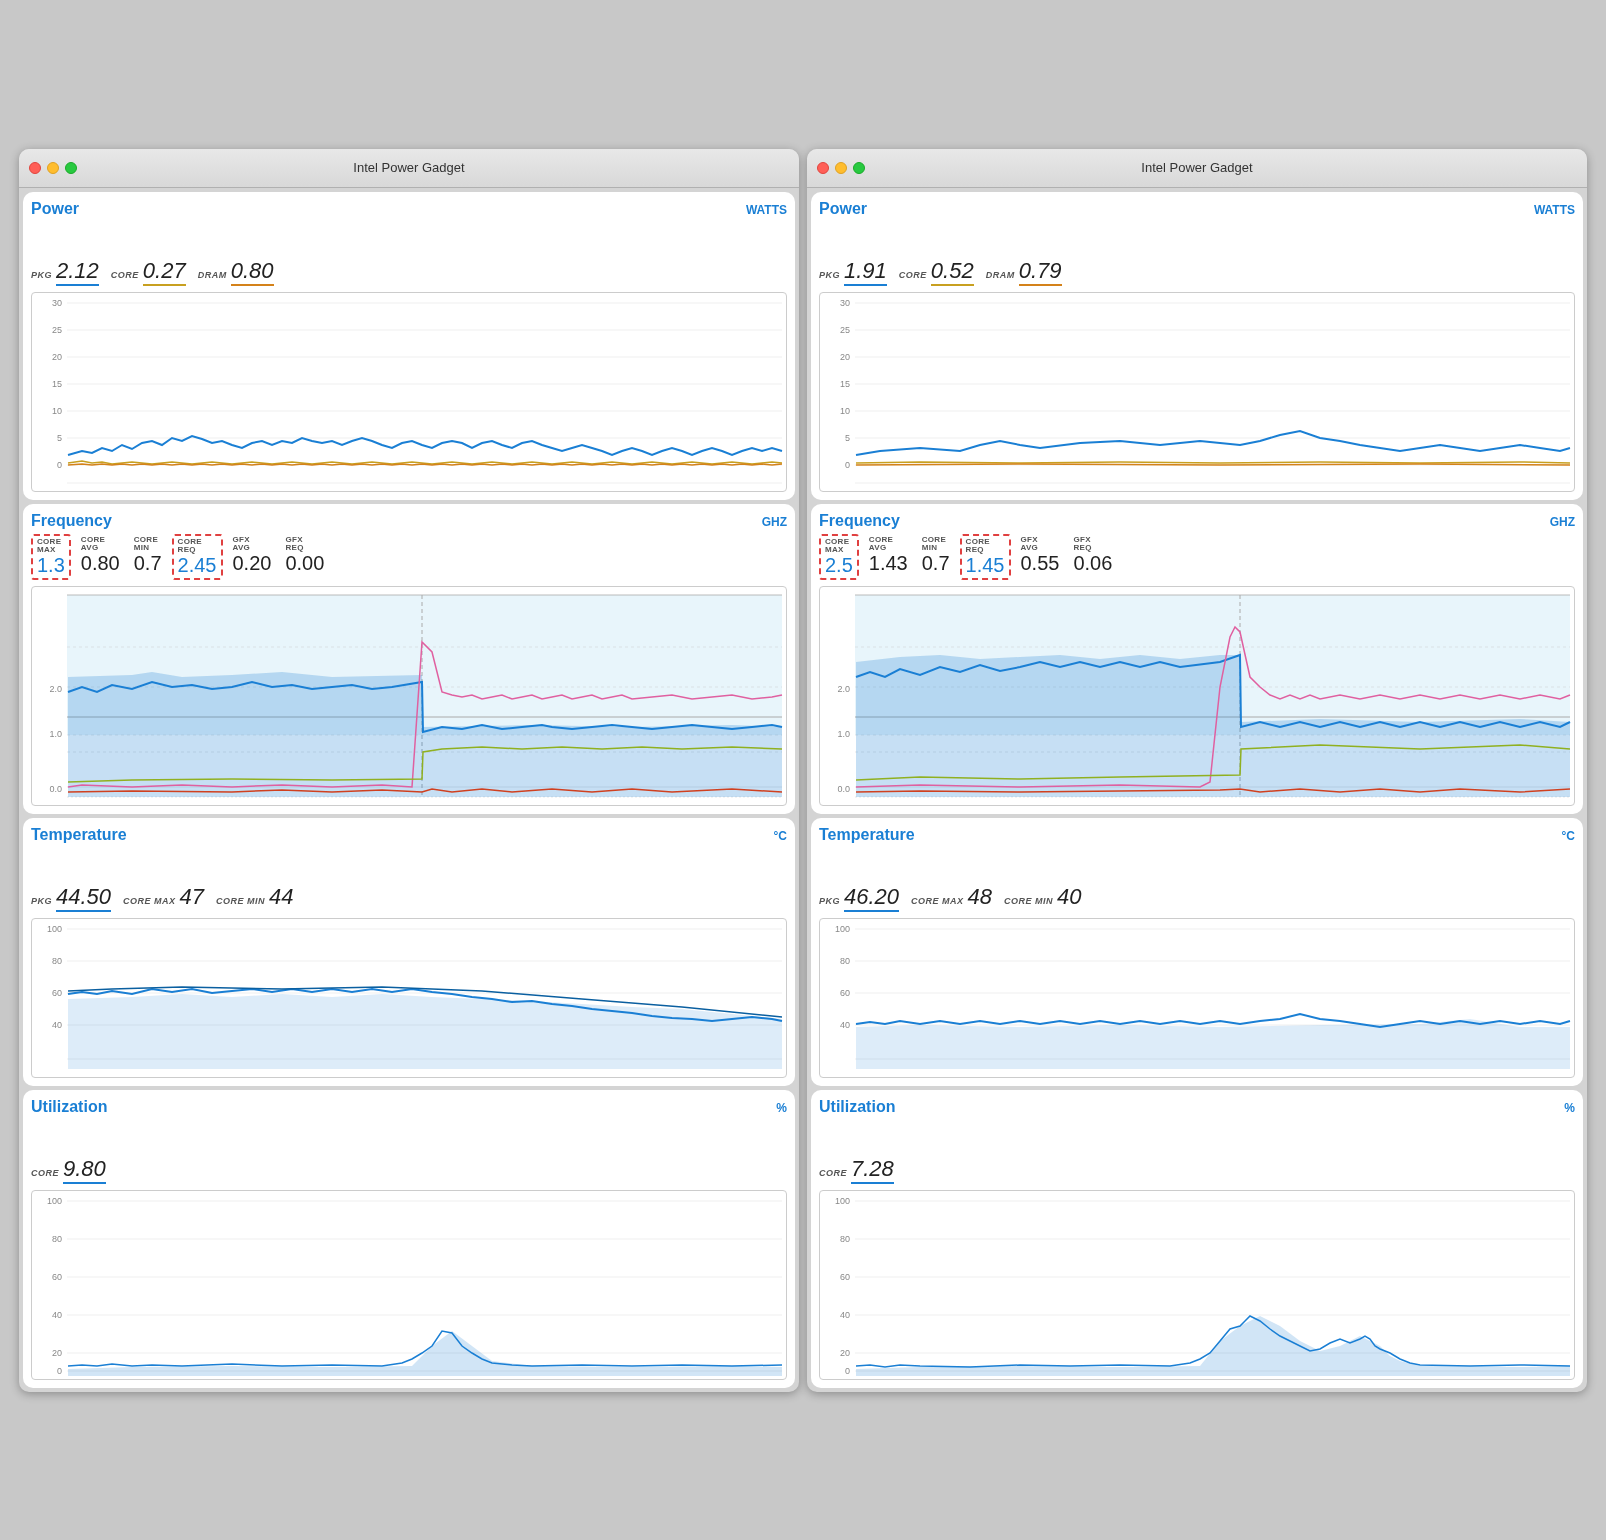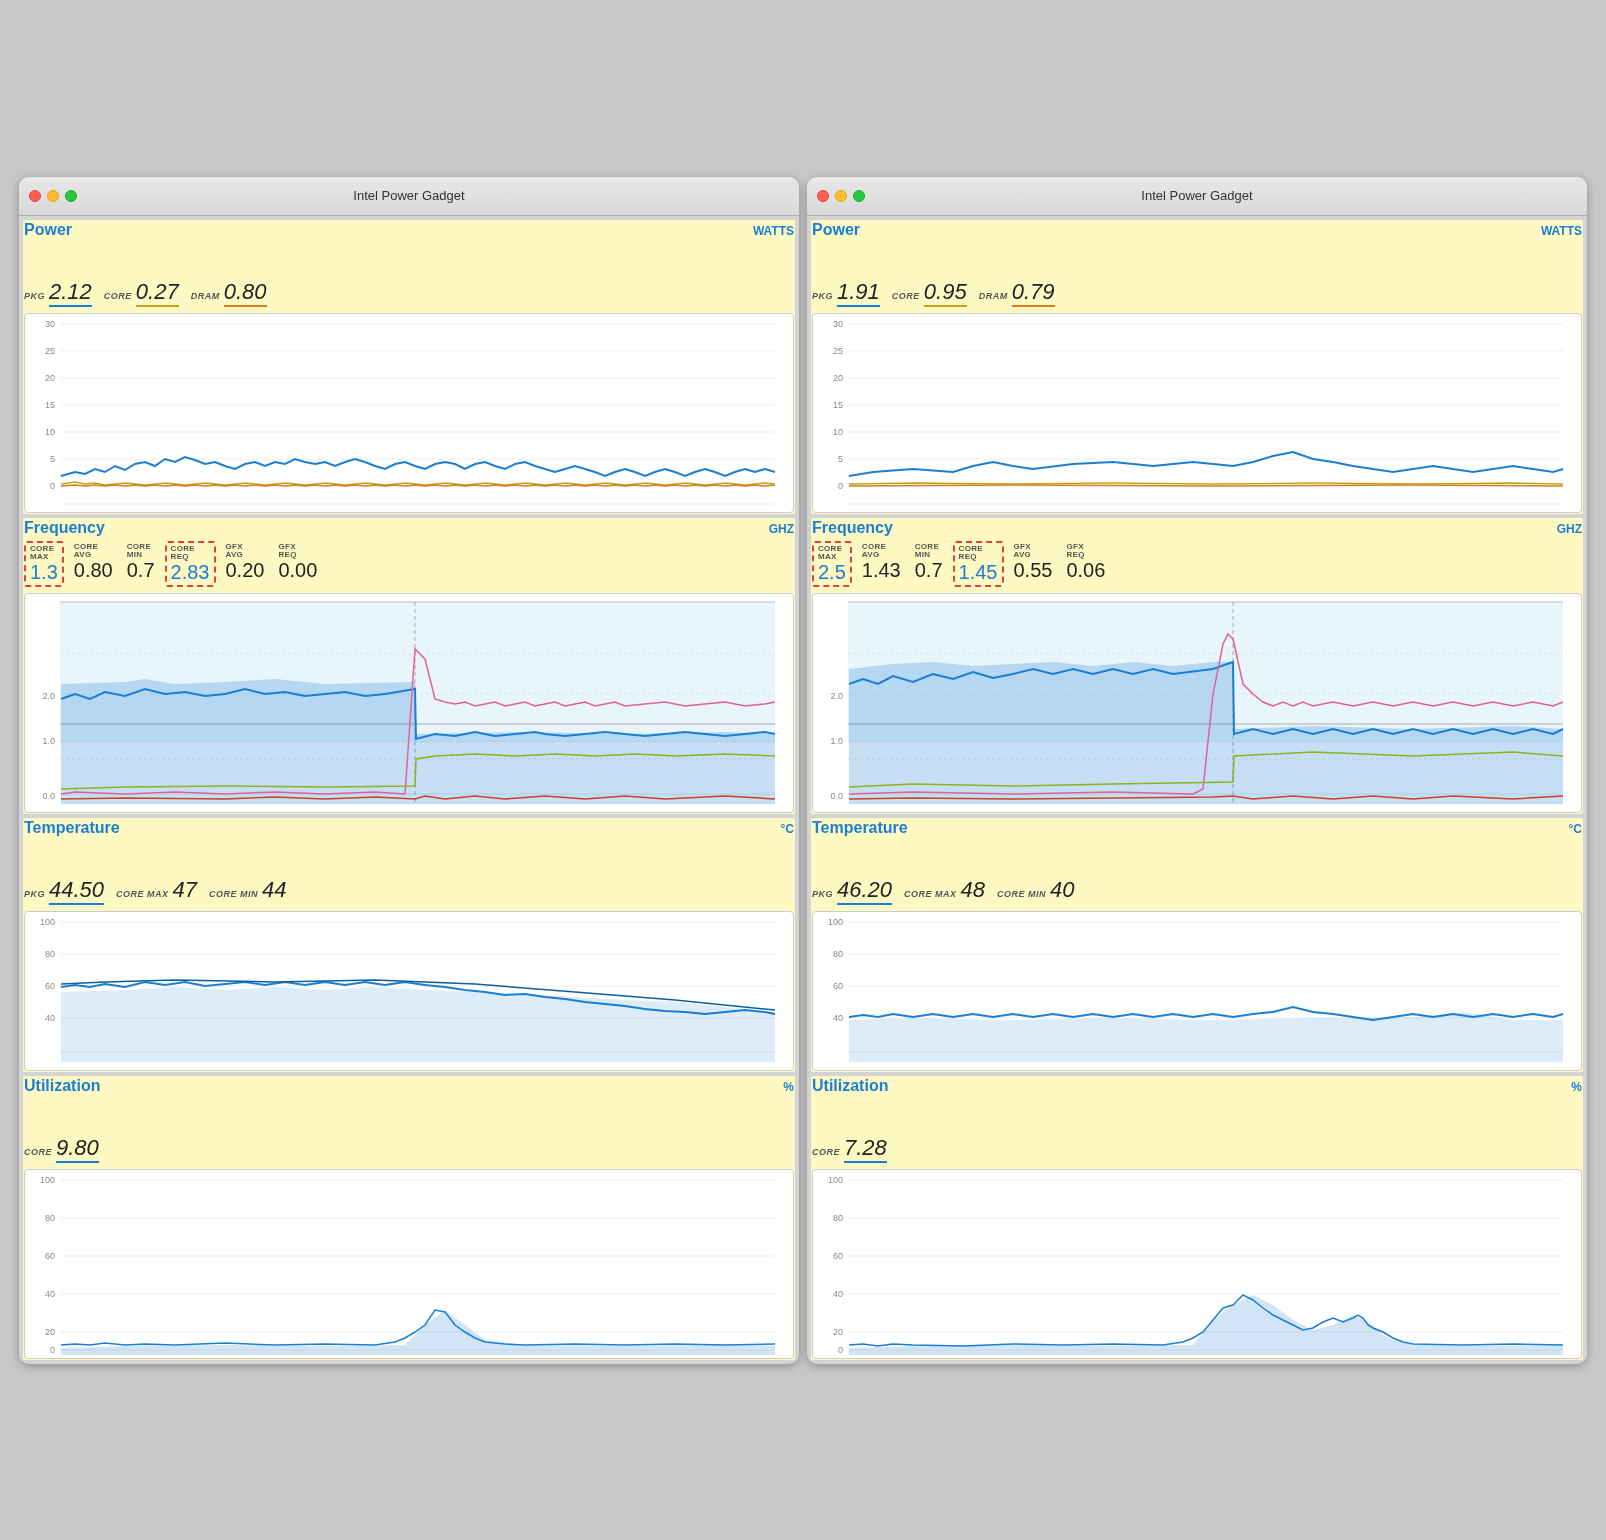--- a/index.html
+++ b/index.html
@@ -47,24 +47,24 @@
     }
     .tb-btn.close { background: #ff5f57; border: 1px solid #e0443e; }
     .tb-btn.minimize { background: #ffbd2e; border: 1px solid #dfa123; }
     .tb-btn.maximize { background: #28c940; border: 1px solid #1aab29; }
     .title-bar-title {
       font-size: 13px;
       font-weight: 500;
       color: #333;
     }
     .panel {
-      background: #fef9c3;
+      background: #ffffff;
       margin: 4px;
-      border-radius: 2px;
-      padding: 1px;
+      border-radius: 10px;
+      padding: 8px;
     }
     .panel-header {
       display: flex;
       justify-content: space-between;
       align-items: baseline;
       margin-bottom: 4px;
     }
     .panel-title {
       font-size: 16px;
       font-weight: 600;
@@ -269,21 +269,21 @@
           <span class="freq-value">0.7</span>
         </div>
 
         <div class="freq-metric-box dashed-border">
           <div class="freq-label-row">
             <span class="freq-sub-label">CORE</span>
           </div>
           <div class="freq-label-row">
             <span class="freq-sub-label">REQ</span>
           </div>
-          <span class="freq-value highlighted">2.83</span>
+          <span class="freq-value highlighted">2.45</span>
         </div>
 
         <div class="freq-metric-box">
           <div class="freq-label-row">
             <span class="freq-sub-label">GFX</span>
           </div>
           <div class="freq-label-row">
             <span class="freq-sub-label">AVG</span>
           </div>
           <span class="freq-value">0.20</span>
@@ -423,21 +423,21 @@
         <span class="panel-title">Power</span>
         <span class="panel-unit">WATTS</span>
       </div>
       <div class="metrics-row">
         <div class="metric-group">
           <span class="metric-label">PKG</span>
           <span class="metric-value metric-underline-blue">1.91</span>
         </div>
         <div class="metric-group">
           <span class="metric-label">CORE</span>
-          <span class="metric-value metric-underline-yellow">0.95</span>
+          <span class="metric-value metric-underline-yellow">0.52</span>
         </div>
         <div class="metric-group">
           <span class="metric-label">DRAM</span>
           <span class="metric-value metric-underline-orange">0.79</span>
         </div>
       </div>
       <div class="chart-area" style="height:200px;">
         <svg width="756" height="200" viewBox="0 0 756 200">
 
           <line x1="35" y1="10" x2="750" y2="10" class="grid-line"></line>

